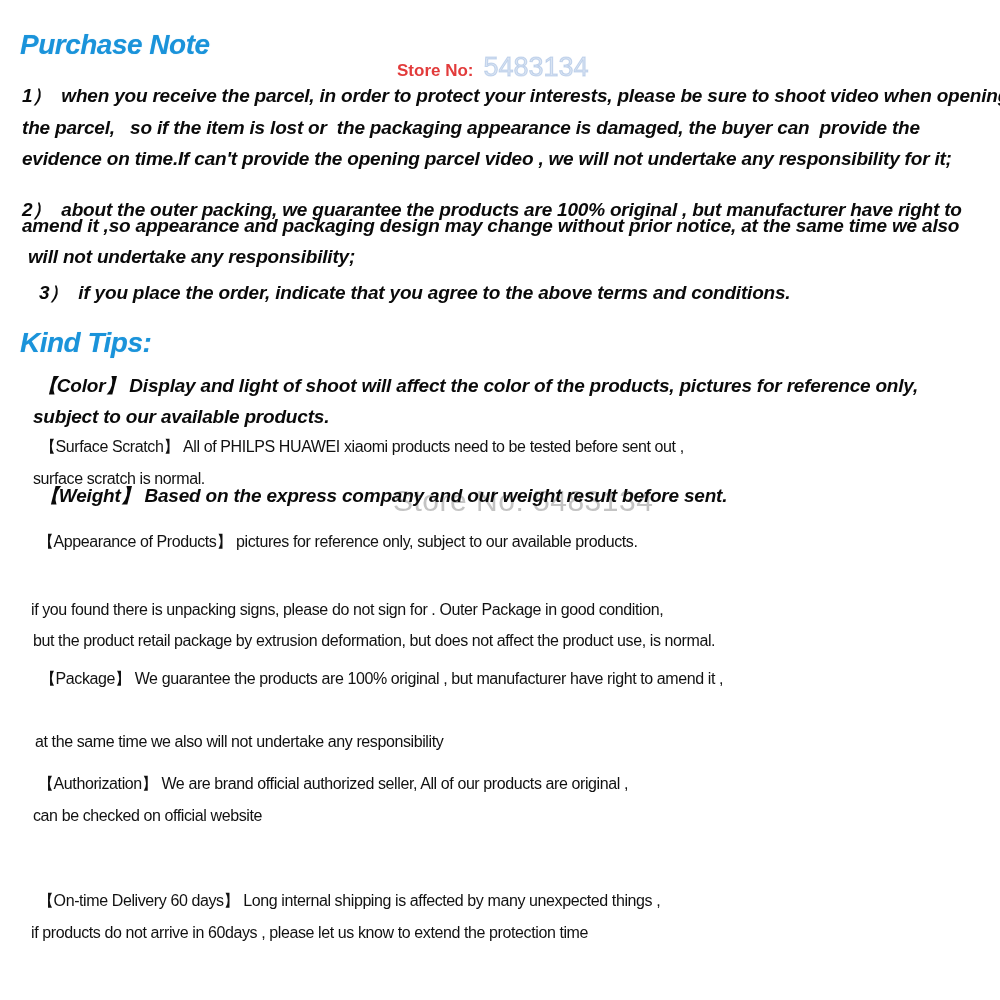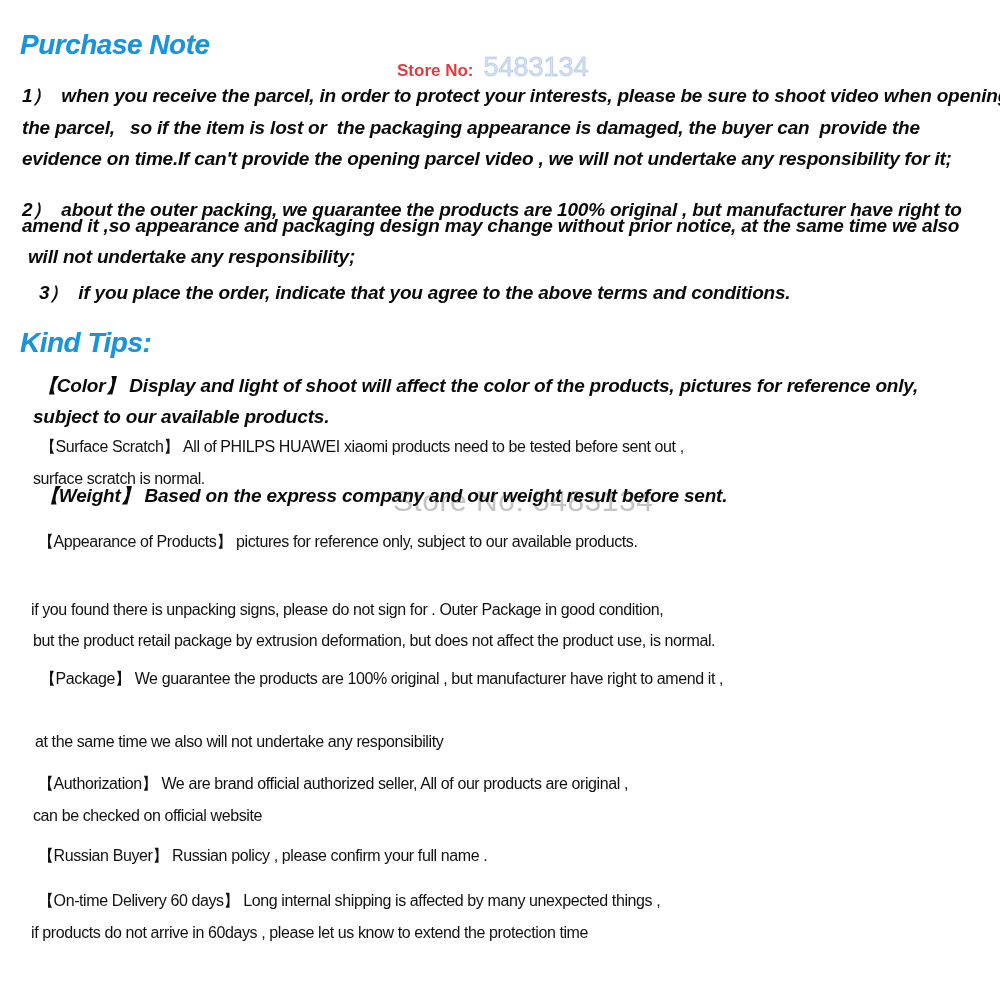--- a/index.html
+++ b/index.html
@@ -104,19 +104,18 @@
 
     <div class="line rg" style="left:31px;top:600px;">if you found there is unpacking signs, please do not sign for . Outer Package in good condition,</div>
     <div class="line rg" style="left:33px;top:631px;">but the product retail package by extrusion deformation, but does not affect the product use, is normal.</div>
 
     <div class="line rg" style="left:40px;top:669px;">【Package】 We guarantee the products are 100% original , but manufacturer have right to amend it ,</div>
     <div class="line rg" style="left:35px;top:732px;">at the same time we also will not undertake any responsibility</div>
 
     <div class="line rg" style="left:38px;top:774px;">【Authorization】 We are brand official authorized seller, All of our products are original ,</div>
     <div class="line rg" style="left:33px;top:806px;">can be checked on official website</div>
 
-    <div class="line rg" style="left:38px;top:846px;">【Russian Buyer】 Russian policy , please confirm your full name .</div>
 
     <div class="line rg" style="left:38px;top:891px;">【On-time Delivery 60 days】 Long internal shipping is affected by many unexpected things ,</div>
     <div class="line rg" style="left:31px;top:923px;">if products do not arrive in 60days , please let us know to extend the protection time</div>
 
   </div>
 </div>
 
 </body></html>

